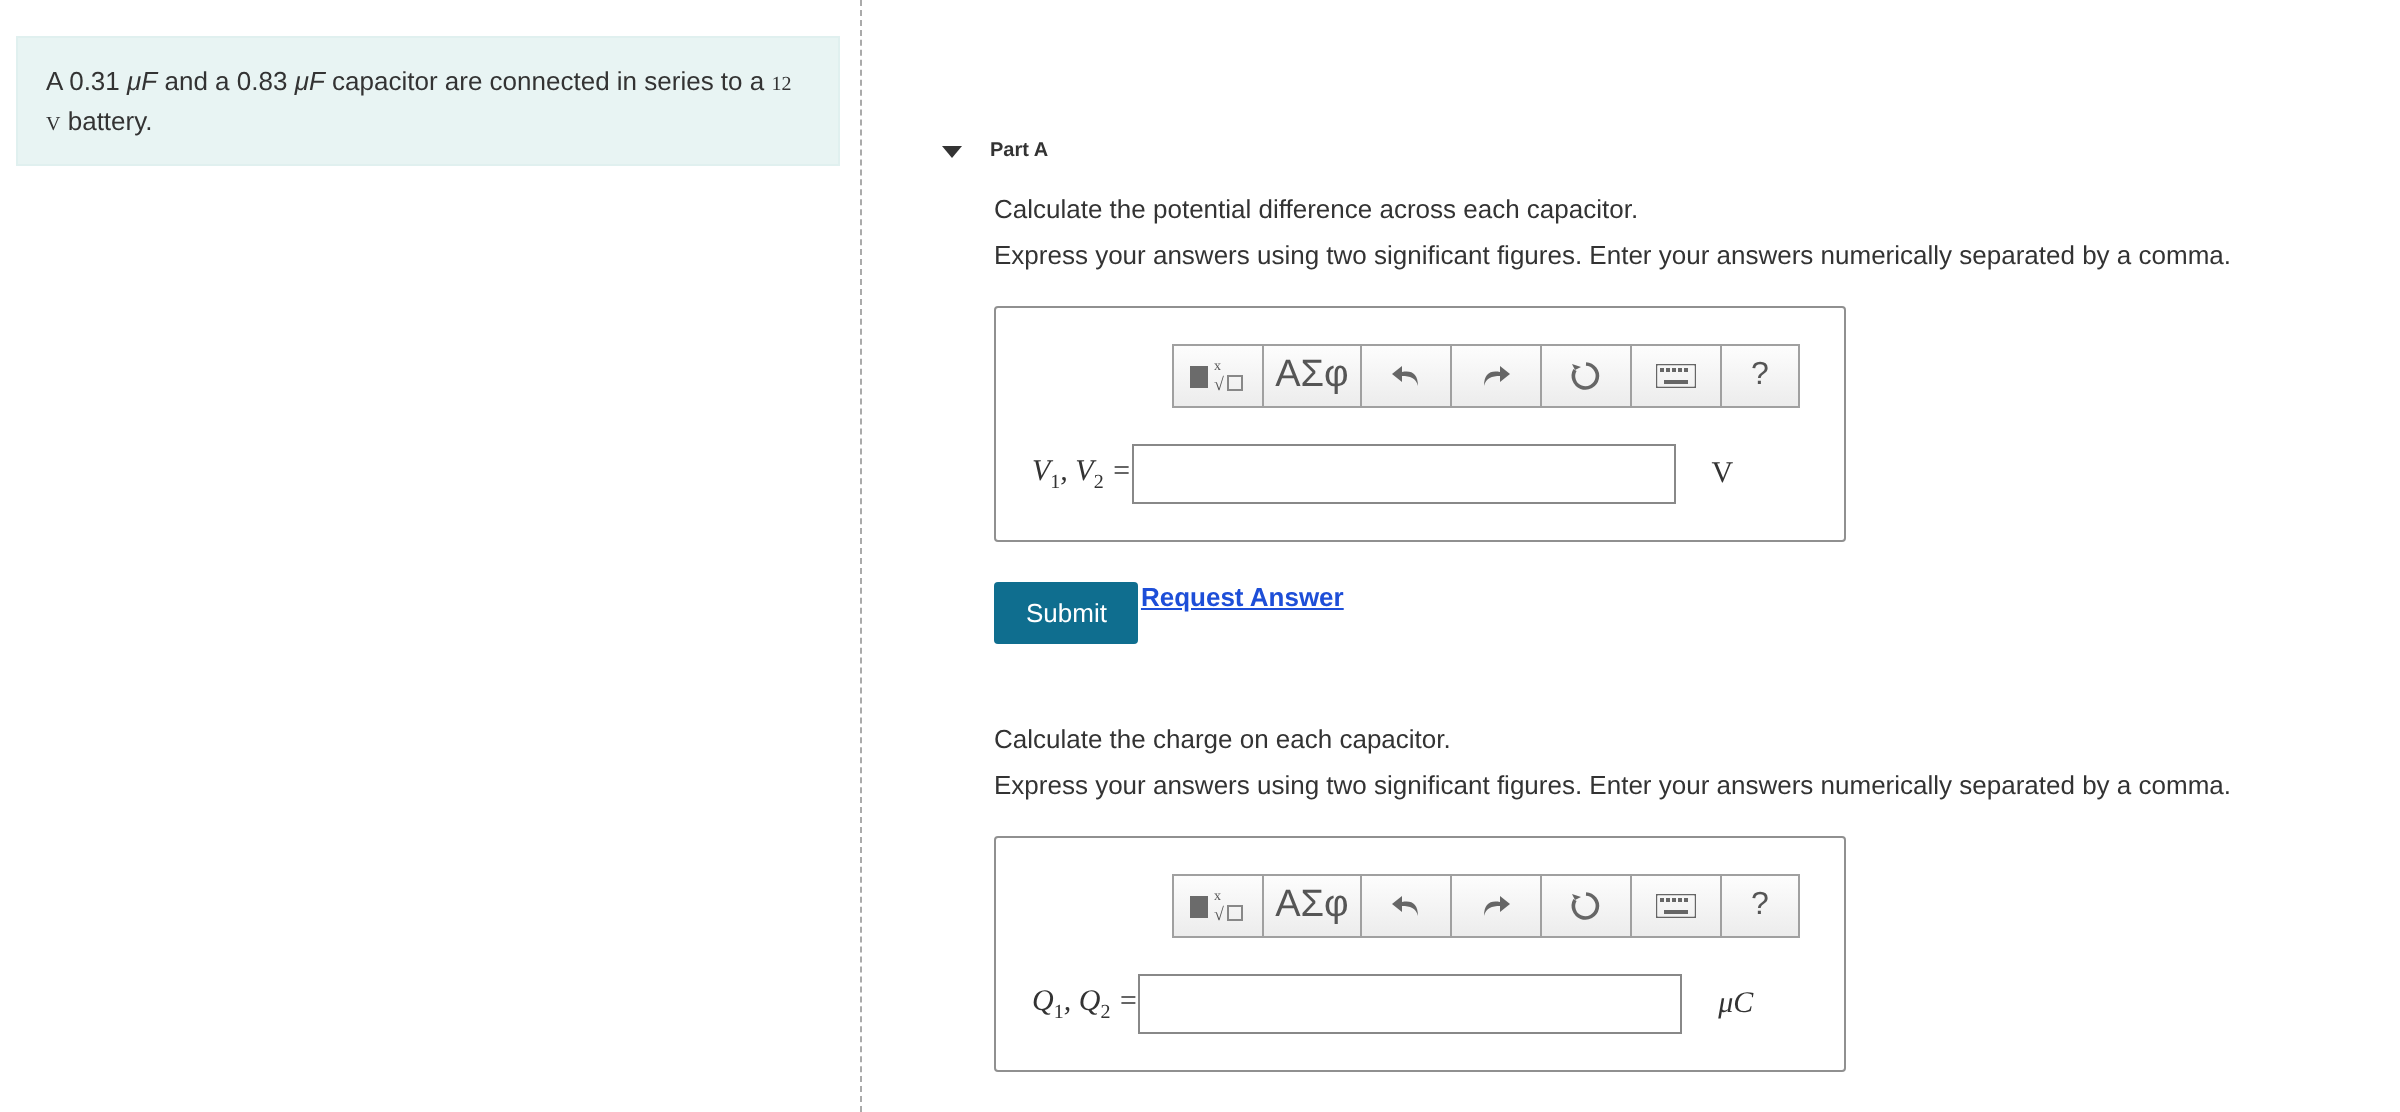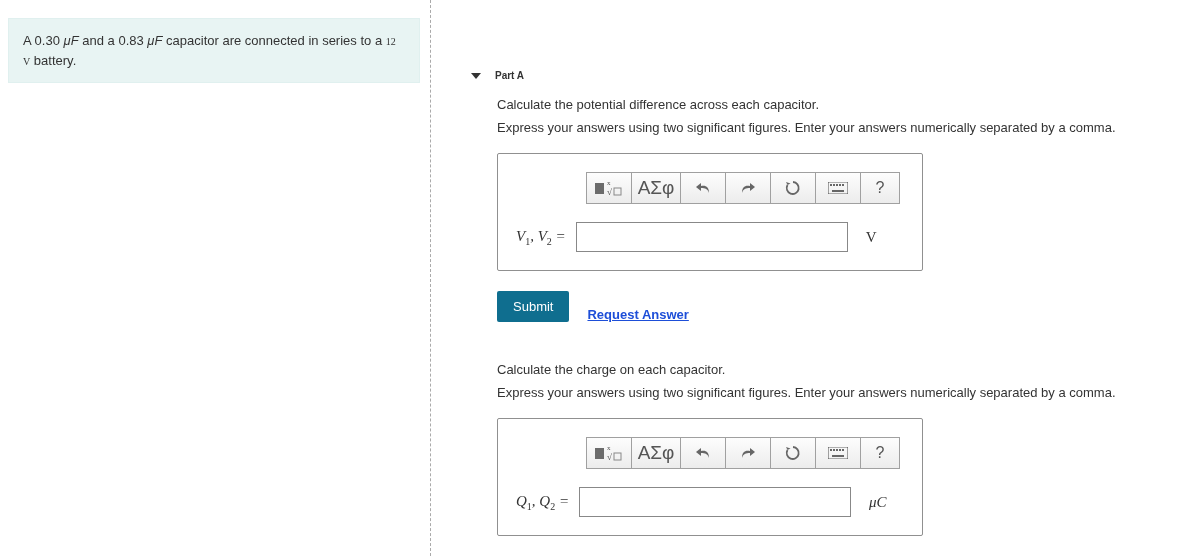--- a/index.html
+++ b/index.html
@@ -20,36 +20,36 @@
 .answer-frame{border:1px solid #909090;border-radius:2px;display:inline-block;padding:18px 22px 18px 18px}
 .toolbar{display:flex;align-items:center;gap:0;margin:0 0 18px 70px}
 .tb-btn{border:1px solid #a0a0a0;height:30px;display:flex;align-items:center;justify-content:center;background:linear-gradient(#fdfdfd,#ececec);cursor:pointer;color:#555}
 .tb-btn+.tb-btn{border-left:none}
 .tb-first{width:44px}
 .tb-greek{width:48px;font-family:Liberation Sans, sans-serif;font-size:19px}
 .tb-mid{width:44px;font-size:16px}
 .tb-last{width:38px;font-size:16px}
 .tb-first svg{display:block}
 .answer-row{display:flex;align-items:center}
-.var-label{font-family:'Times New Roman',serif;font-style:italic;font-size:15px;margin-right:10px;white-space:nowrap}
+.var-label{font-family:'Times New Roman',serif;font-style:italic;font-size:15px;white-space:nowrap}
 .var-label sub{font-size:10px;font-style:normal}
 .answer-input{height:28px;border:1px solid #888;width:258px;padding:0 6px;font-size:13px}
 .unit{font-family:'Times New Roman',serif;font-size:15px;margin-left:18px}
-.btnrow{margin-top:20px;display:flex;align-items:flex-end;gap:18px}
+.btnrow{margin-top:20px;display:flex;align-items:flex-start;gap:1px}
 .submit-btn{background:#0f6e8f;color:#fff;border:none;padding:8px 16px;font-size:13px;border-radius:2px;cursor:pointer}
 .reqlink{color:#1d4ed8;text-decoration:underline;font-weight:bold;font-size:13px;cursor:pointer}
 </style>
 </head>
 <body>
 
 <div class="page">
   <div class="leftcol">
     <div class="question-box">
       <span>A</span>
-      <span>0.30</span>
+      <span>0.31</span>
       <span class="mu">μF</span>
       <span>and a</span>
       <span>0.83</span>
       <span class="mu">μF</span>
       <span>capacitor are connected in series to a</span>
       <span class="V">12</span>
       <span class="V">V</span>
       <span>battery.</span>
     </div>
   </div>

